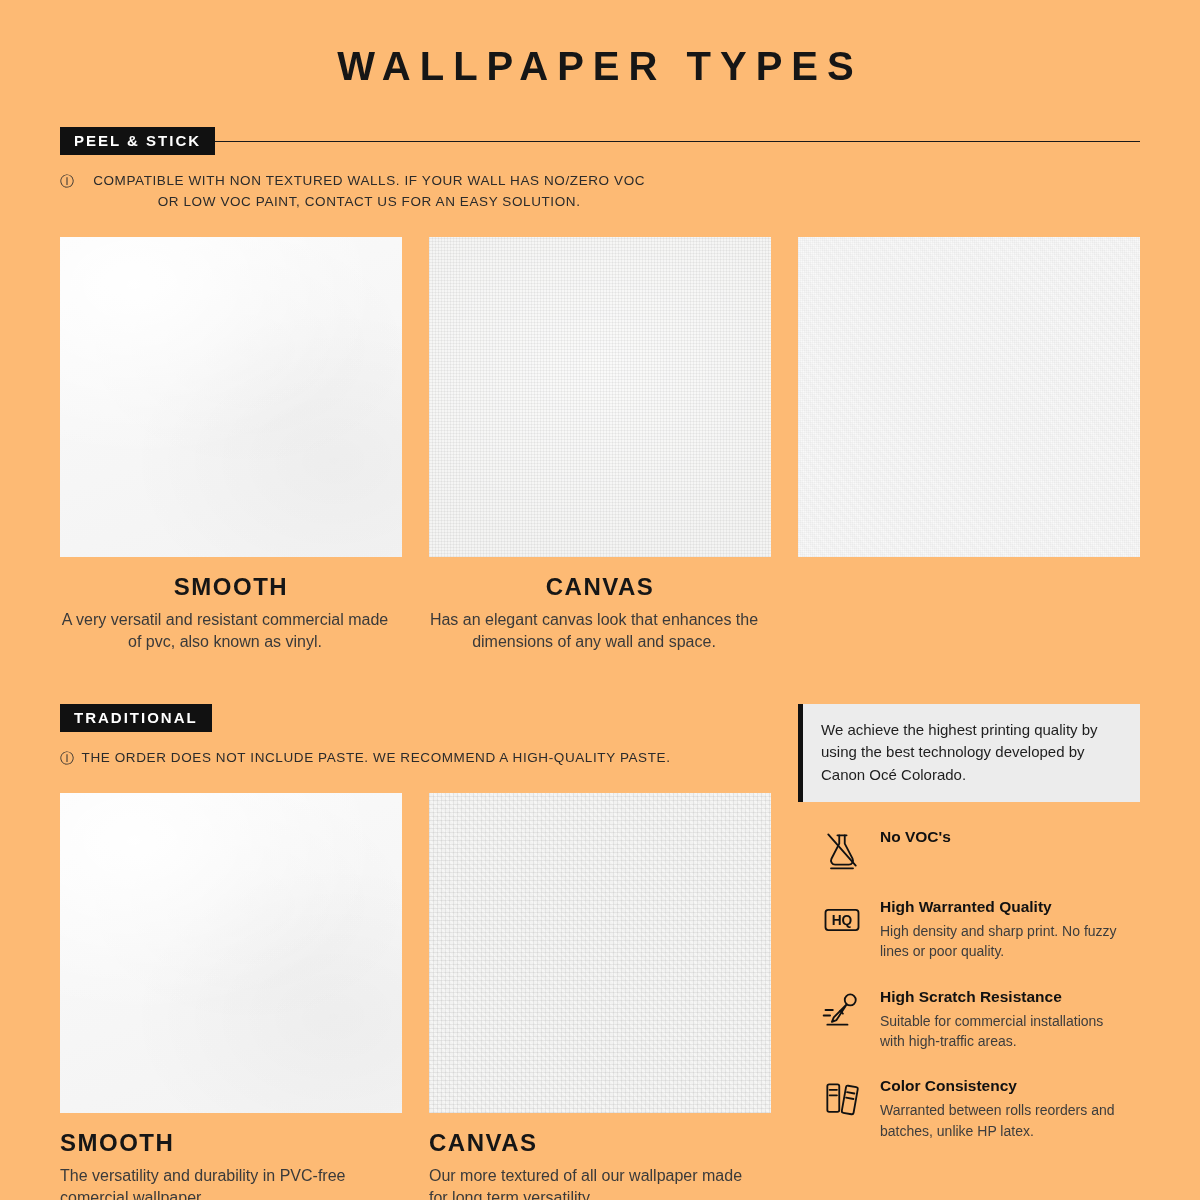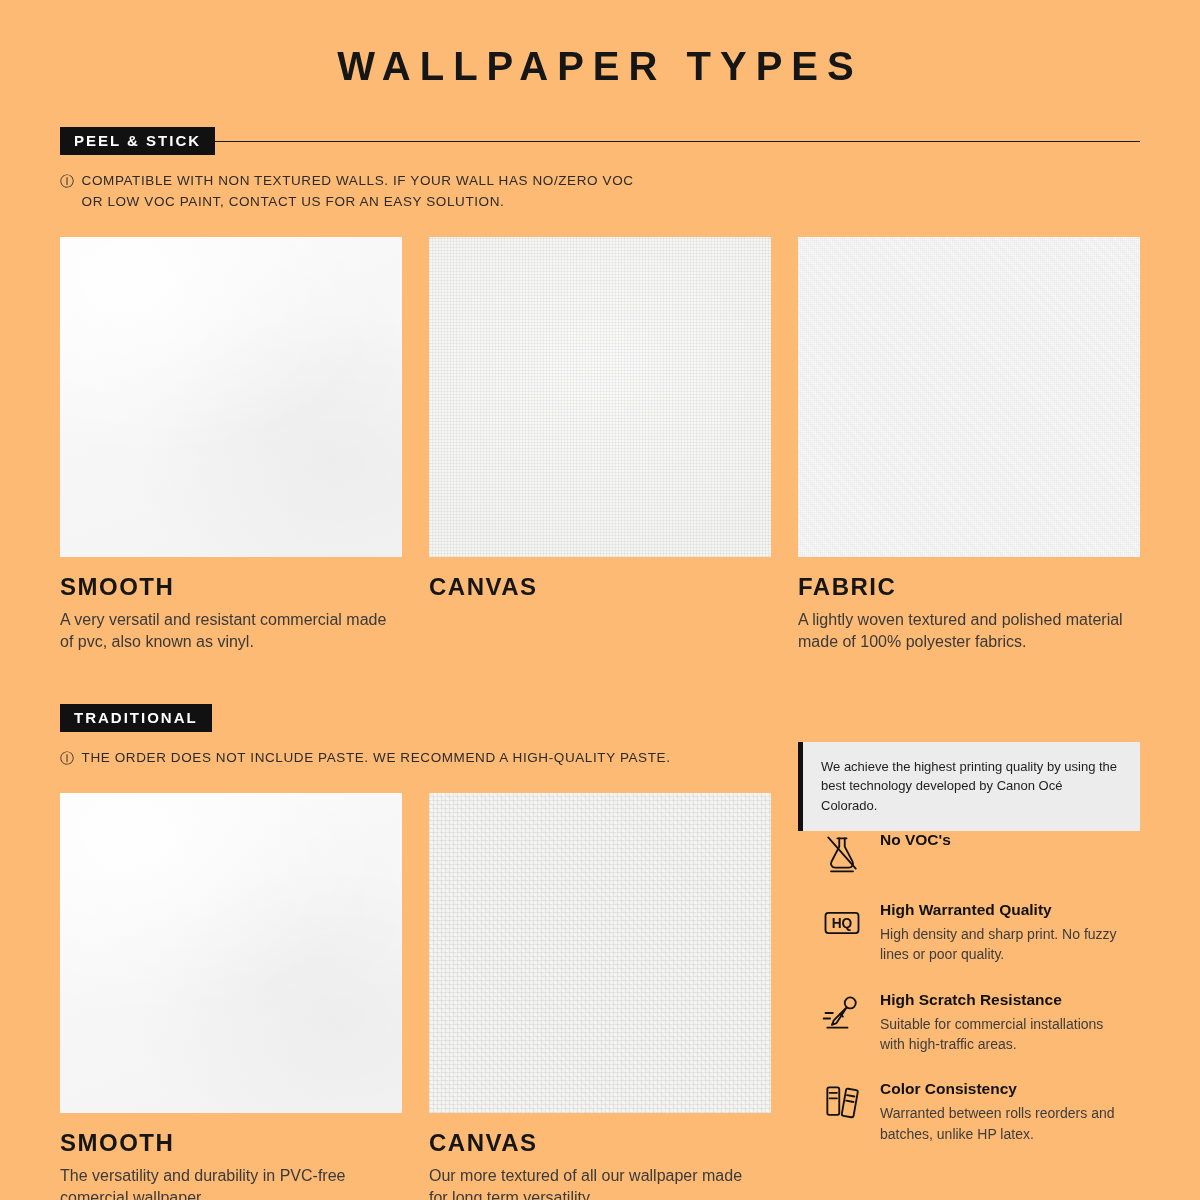--- a/index.html
+++ b/index.html
@@ -49,28 +49,28 @@
     background-image:
       repeating-linear-gradient(0deg, rgba(100,100,100,.10) 0 1px, transparent 1px 4px),
       repeating-linear-gradient(90deg, rgba(100,100,100,.10) 0 1px, transparent 1px 4px),
       repeating-linear-gradient(45deg, rgba(255,255,255,.3) 0 2px, rgba(0,0,0,0) 2px 6px);
   }
 
   .caption { margin-top:16px; }
   .caption h3 { font-size:24px; font-weight:700; letter-spacing:1.5px; color:#161616; margin-bottom:8px; }
   .caption p { font-size:16px; color:#3a3a3a; line-height:1.4; max-width:330px; }
 
-  .section { margin-top:10px; }
+  .section { margin-top:10px;text-align:center; }
   .section-2 { display:flex; margin-top:50px; }
   .s2-left { width:711px; }
   .sidebar { width:342px; margin-left:27px; }
 
-  .quality-box { border-left:5px solid #111; background:#ececec; padding:15px 18px 16px 18px; font-size:13px; line-height:1.5; color:#1e1e1e;margin-top:38px; }
-
-  .features { padding-left:22px; display:flex; flex-direction:column; gap:26px; }
+  .quality-box { border-left:5px solid #111; background:#ececec; padding:15px 18px 16px 18px; font-size:15px; line-height:1.5; color:#1e1e1e; }
+
+  .features { margin-top:26px; padding-left:22px; display:flex; flex-direction:column; gap:26px; }
   .feature { display:flex; gap:16px; }
   .feature-icon { flex:0 0 44px; width:44px; height:44px; }
   .feature-icon svg { width:44px; height:44px; stroke:#111; fill:none; stroke-width:2; stroke-linecap:round; stroke-linejoin:round; }
   .feature-text h4 { font-size:15.5px; font-weight:700; color:#111; margin-bottom:5px; }
   .feature-text p { font-size:14px; color:#3d3d3d; line-height:1.45; max-width:250px; }
   .hq-letters { font-family:"Liberation Sans", sans-serif; font-size:15px; font-weight:bold; fill:#111; stroke:none; }
 </style>
 </head>
 <body>
 
@@ -94,28 +94,25 @@
         <div class="swatch tex-smooth"></div>
         <div class="caption">
           <h3>SMOOTH</h3>
           <p>A very versatil and resistant commercial made of pvc, also known as vinyl.</p>
         </div>
       </div>
       <div>
         <div class="swatch tex-canvas"></div>
         <div class="caption">
           <h3>CANVAS</h3>
+          <p>Has an elegant canvas look that enhances the dimensions of any wall and space.</p>
         </div>
       </div>
       <div>
         <div class="swatch tex-fabric"></div>
-        <div class="caption">
-          <h3>FABRIC</h3>
-          <p>A lightly woven textured and polished material made of 100% polyester fabrics.</p>
-        </div>
       </div>
     </div>
   </div>
 
   <div class="section-2">
     <div class="s2-left">
       <div class="section-head">
         <span class="badge">TRADITIONAL</span>
         <span class="head-line hidden"></span>
       </div>

